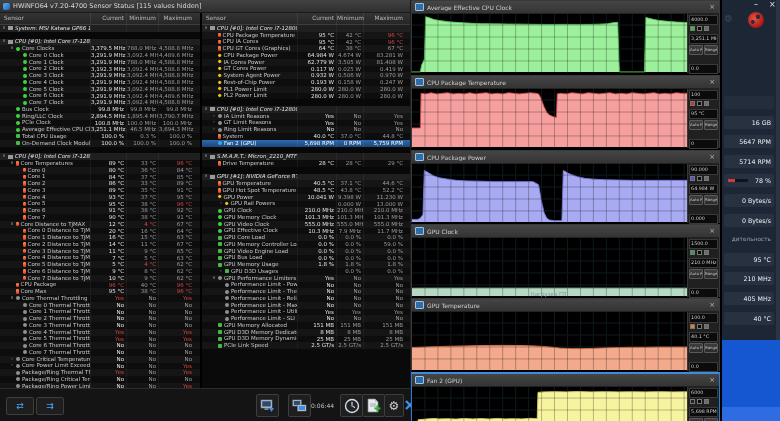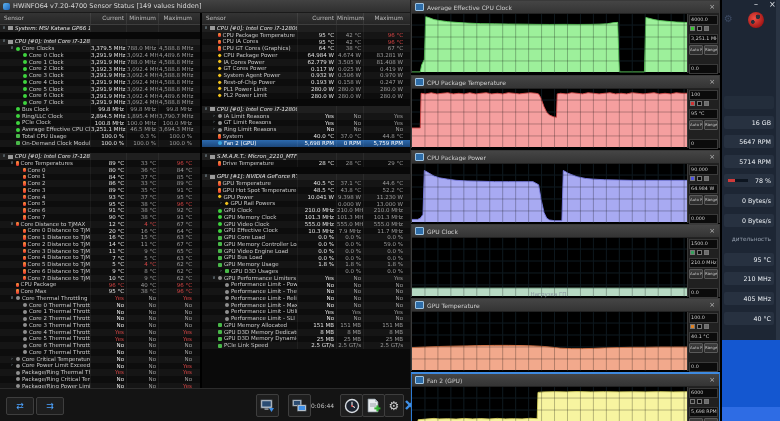--- a/index.html
+++ b/index.html
@@ -98,21 +98,21 @@
   #desktop .task{position:absolute;left:0;top:67px;width:100%;height:14px;background:#2e6ce4;}
 </style>
 </head>
 <body>
 
 <div id="stage">
 
   <div id="main-window">
     <div id="main-titlebar">
       <span class="appicon"></span>
-      <span class="ttext">HWiNFO64 v7.20-4700 Sensor Status [149 values hidden]</span>
+      <span class="ttext">HWiNFO64 v7.20-4700 Sensor Status [115 values hidden]</span>
     </div>
 
     <div class="tables">
       <div class="panel pL">
         <div class="phead">
           <span class="hlbl">Sensor</span>
           <span class="hval cur">Current</span>
           <span class="hval min">Minimum</span>
           <span class="hval max">Maximum</span>
         </div>

